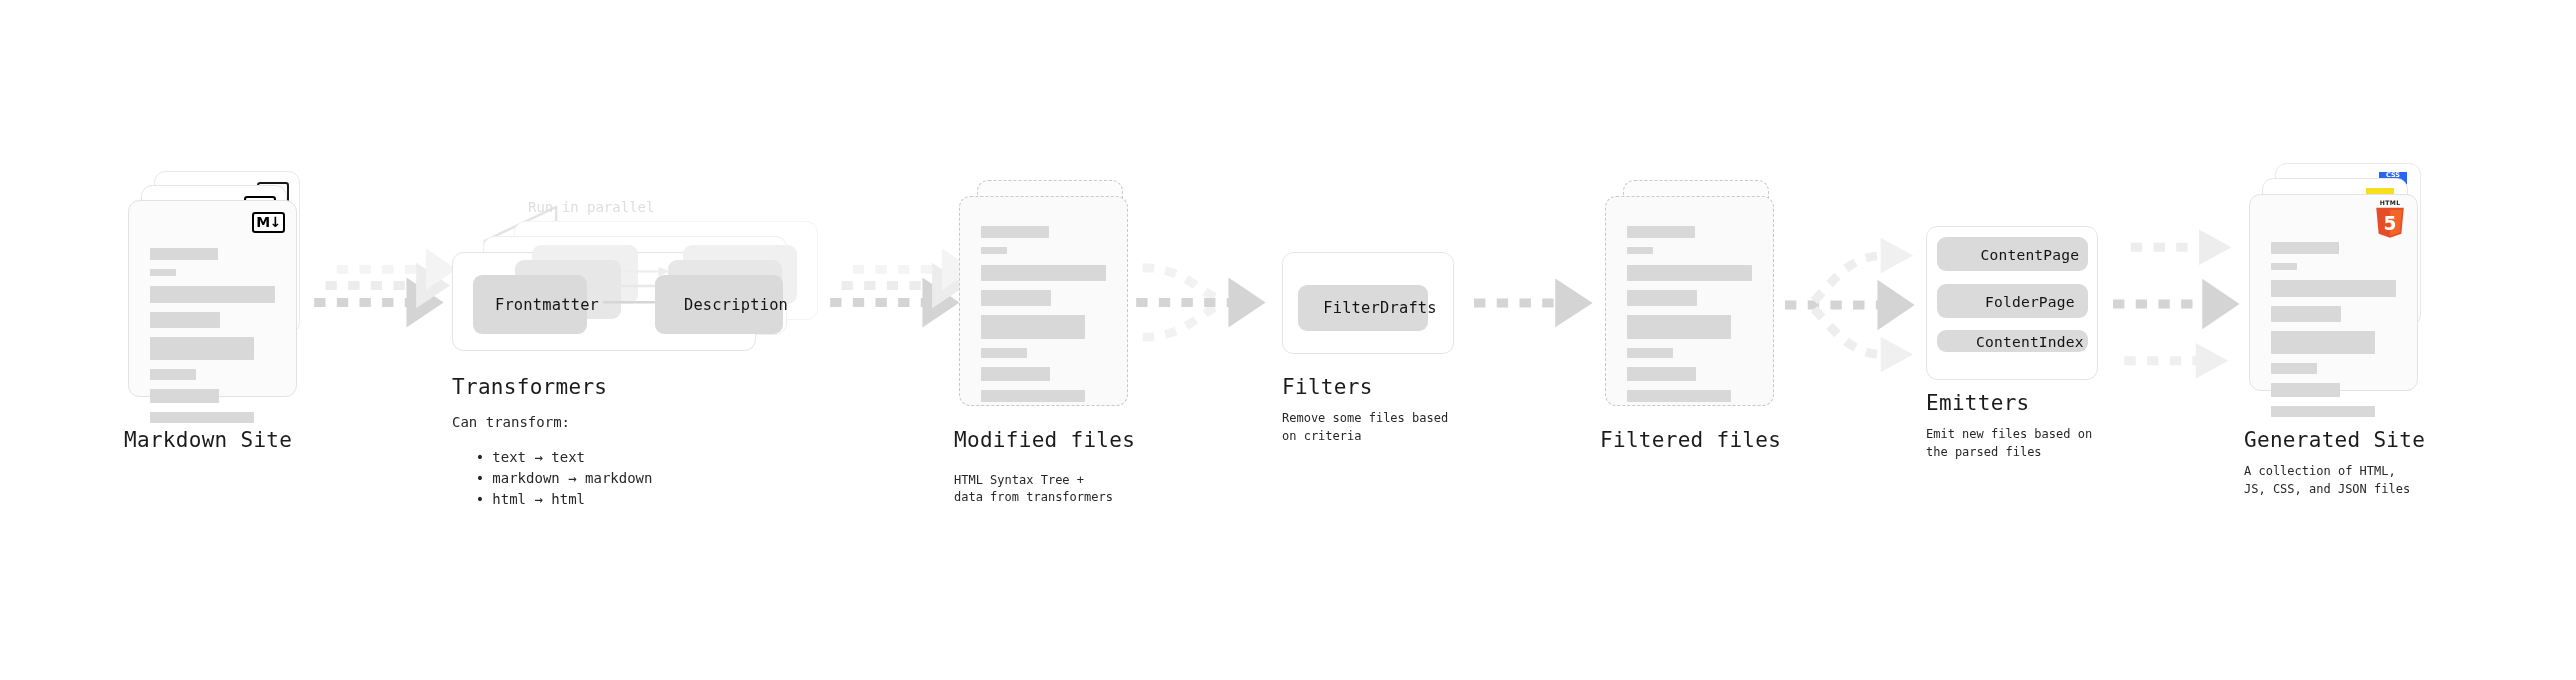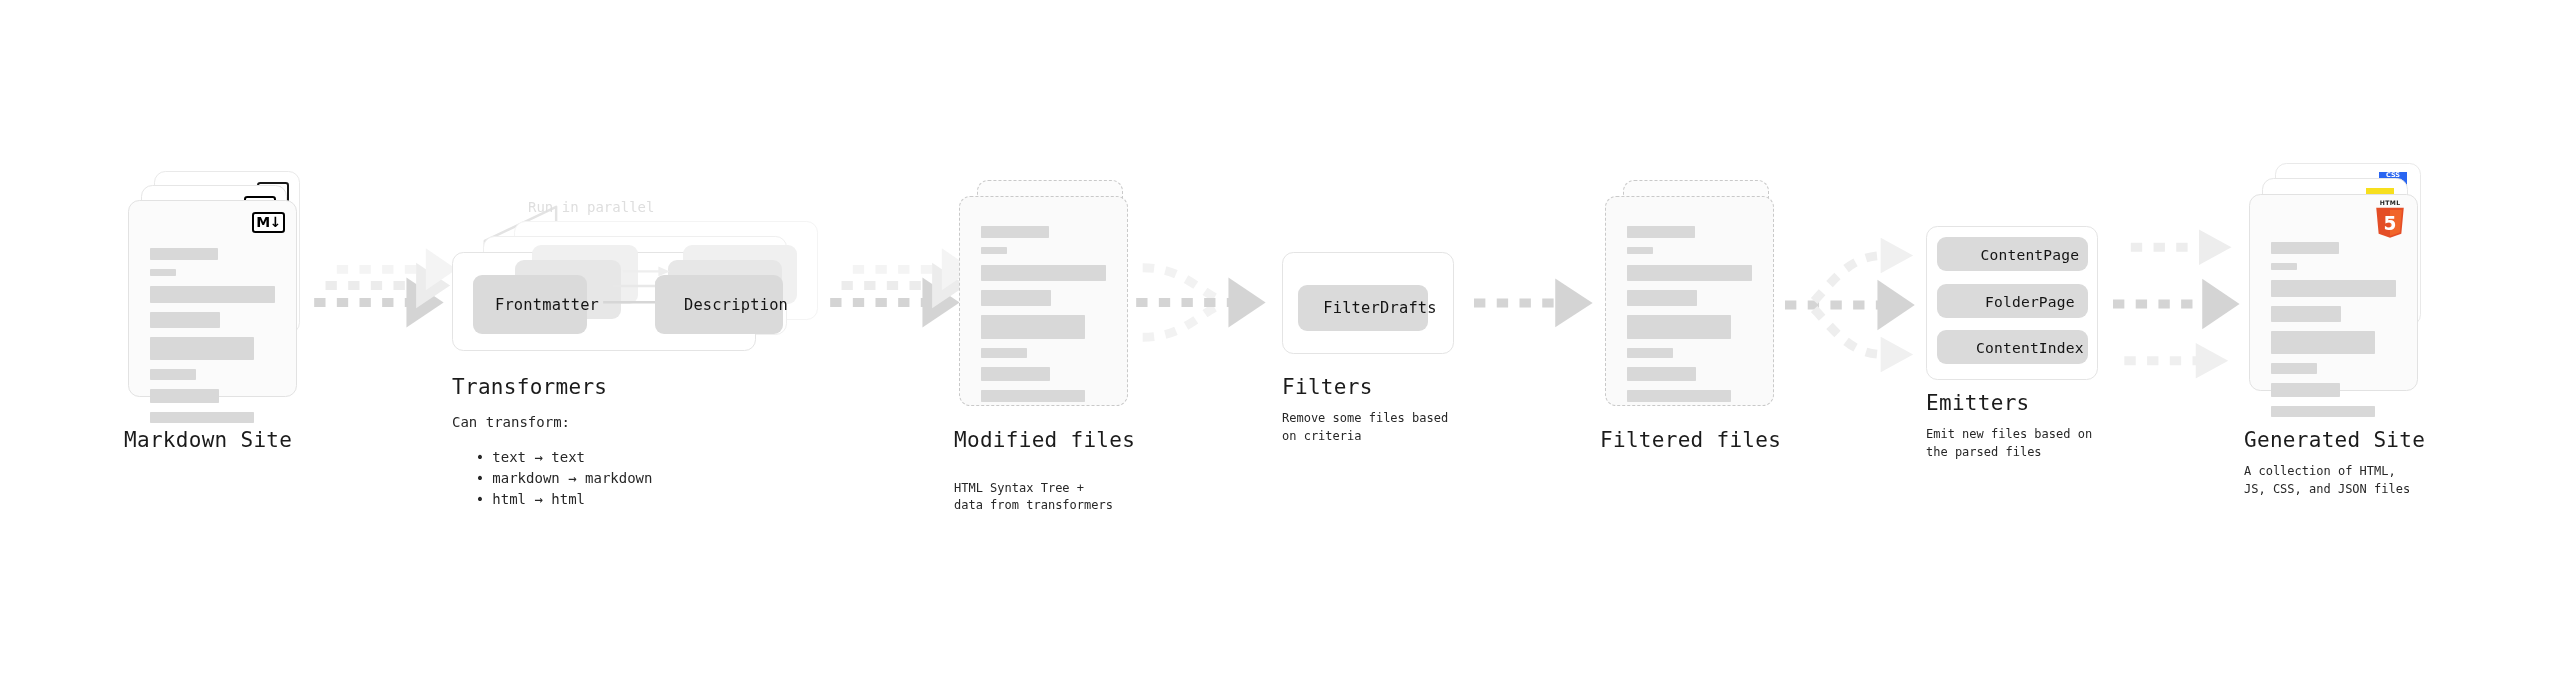--- a/index.html
+++ b/index.html
@@ -224,21 +224,21 @@
         <div class="ln" style="width:56%; height:16.3px;"></div>
         <div class="ln" style="width:83%; height:23.6px;"></div>
         <div class="ln" style="width:37%; height:10.6px;"></div>
         <div class="ln" style="width:55%; height:14px;"></div>
         <div class="ln" style="width:83%; height:11.4px; margin-bottom:0;"></div>
       </div>
     </div>
   </div>
   <div class="node" style="left:954px; top:428px;">
     <div class="label-title">Modified files</div>
-    <div class="label-sub" style="margin-top:28px;">HTML Syntax Tree +
+    <div class="label-sub" style="margin-top:20px;">HTML Syntax Tree +
 data from transformers</div>
   </div>
 
   <svg class="deco" style="left:1136px; top:258px;" width="146" height="89" viewBox="0 0 180 110">
     <g fill="none" stroke-width="11" stroke-dasharray="14 14">
       <path d="M8 12 C58 12 76 40 104 52" stroke="#f2f2f2"></path>
       <path d="M8 98 C58 98 76 70 104 58" stroke="#f2f2f2"></path>
       <line x1="0" y1="55" x2="118" y2="55" stroke="#d4d4d4"></line>
     </g>
     <polygon points="114,24 160,55 114,86" fill="#d4d4d4"></polygon>
@@ -286,21 +286,21 @@
     </g>
     <polygon points="114,44 160,75 114,106" fill="#d4d4d4"></polygon>
     <polygon points="118,-8 158,14 118,36" fill="#f0f0f0"></polygon>
     <polygon points="118,114 158,136 118,158" fill="#f0f0f0"></polygon>
   </svg>
 
   <div class="node" style="left:1926px; top:226px;">
     <div class="proc-box" style="left:0px; top:0px; width:172px; height:154px;"></div>
     <div class="chip" style="left:11.4px; top:11.4px; width:151px; height:34px; font-size:14.6px;">ContentPage</div>
     <div class="chip" style="left:11.4px; top:58px; width:151px; height:34px; font-size:14.6px;">FolderPage</div>
-    <div class="chip" style="left:11.4px; top:104px; width:151px; height:34px; font-size:14.6px;">ContentIndex</div>
+    <div class="chip" style="left:11.4px; top:104px; width:151px; height:22px; font-size:14.6px;">ContentIndex</div>
   </div>
   <div class="node" style="left:1926px; top:391px;">
     <div class="label-title">Emitters</div>
     <div class="label-sub" style="margin-top:11.4px;">Emit new files based on
 the parsed files</div>
   </div>
 
   <svg class="deco" style="left:2113px; top:234px;" width="146" height="140" viewBox="0 0 180 172">
     <g fill="none" stroke-width="11" stroke-dasharray="14 14">
       <line x1="22" y1="16" x2="110" y2="16" stroke="#ededed"></line>

